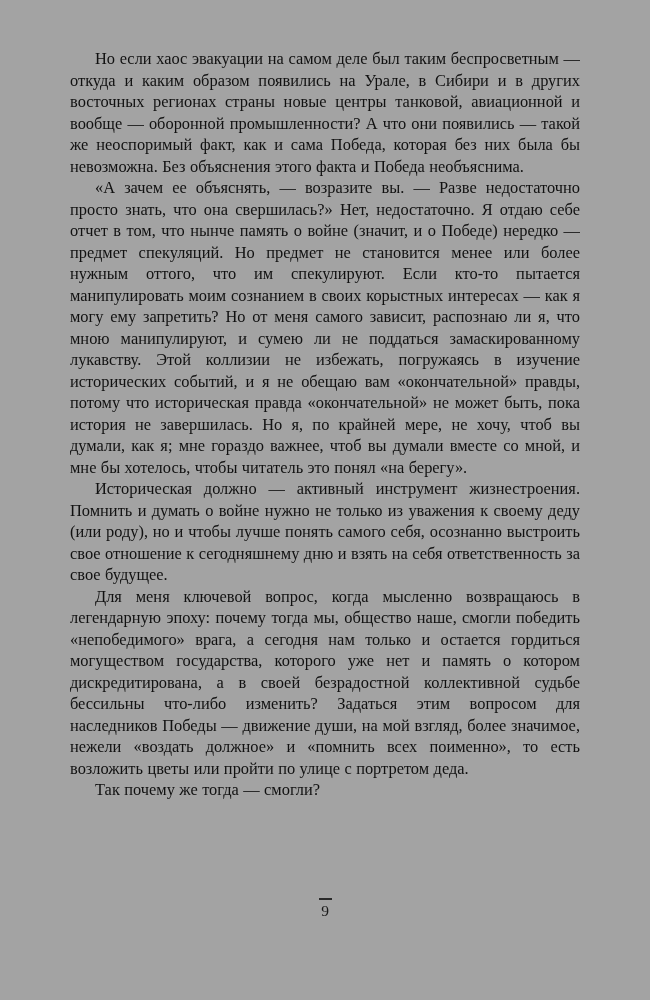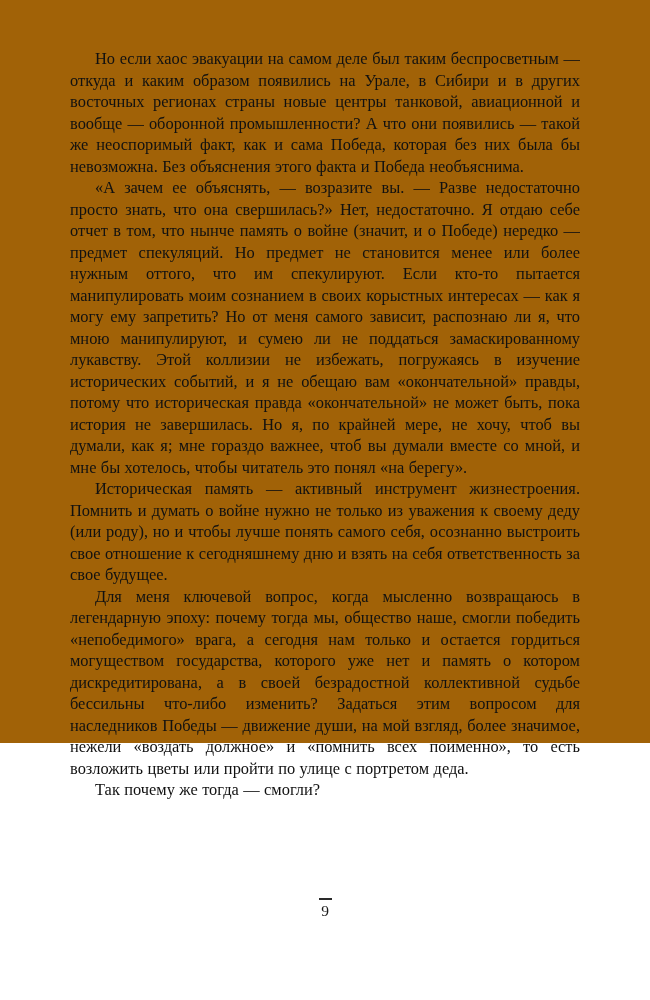--- a/index.html
+++ b/index.html
@@ -13,22 +13,22 @@
     height: 1000px;
     overflow: hidden;
     font-family: "Liberation Serif", "DejaVu Serif", serif;
     color: #111111;
     -webkit-font-smoothing: antialiased;
   }
 
   .page {
     position: relative;
     width: 650px;
-    height: 743px;
-    background: #a16207;
+    height: 1000px;
+    background: #a3a3a3;
     box-sizing: border-box;
     padding-left: 8px;
   }
 
   .text-block {
     position: absolute;
     left: 70px;
     top: 48px;
     width: 510px;
     text-align: justify;
@@ -77,21 +77,21 @@
   }
 </style>
 </head>
 <body>
 
 <div class="page">
 
   <div class="text-block">
     <p class="para">Но если хаос эвакуации на самом деле был таким беспросветным — откуда и каким образом появились на Урале, в Сибири и в других восточных регионах страны новые центры танковой, авиационной и вообще — оборонной промышленности? А что они появились — такой же неоспоримый факт, как и сама Победа, которая без них была бы невозможна. Без объяснения этого факта и Победа необъяснима.</p>
     <p class="para">«А зачем ее объяснять, — возразите вы. — Разве недостаточно просто знать, что она свершилась?» Нет, недостаточно. Я отдаю себе отчет в том, что нынче память о войне (значит, и о Победе) нередко — предмет спекуляций. Но предмет не становится менее или более нужным оттого, что им спекулируют. Если кто-то пытается манипулировать моим сознанием в своих корыстных интересах — как я могу ему запретить? Но от меня самого зависит, распознаю ли я, что мною манипулируют, и сумею ли не поддаться замаскированному лукавству. Этой коллизии не избежать, погружаясь в изучение исторических событий, и я не обещаю вам «окончательной» правды, потому что историческая правда «окончательной» не может быть, пока история не завершилась. Но я, по крайней мере, не хочу, чтоб вы думали, как я; мне гораздо важнее, чтоб вы думали вместе со мной, и мне бы хотелось, чтобы читатель это понял «на берегу».</p>
-    <p class="para">Историческая память — активный инструмент жизнестроения. Помнить и думать о войне нужно не только из уважения к своему деду (или роду), но и чтобы лучше понять самого себя, осознанно выстроить свое отношение к сегодняшнему дню и взять на себя ответственность за свое будущее.</p>
+    <p class="para">Историческая должно — активный инструмент жизнестроения. Помнить и думать о войне нужно не только из уважения к своему деду (или роду), но и чтобы лучше понять самого себя, осознанно выстроить свое отношение к сегодняшнему дню и взять на себя ответственность за свое будущее.</p>
     <p class="para">Для меня ключевой вопрос, когда мысленно возвращаюсь в легендарную эпоху: почему тогда мы, общество наше, смогли победить «непобедимого» врага, а сегодня нам только и остается гордиться могуществом государства, которого уже нет и память о котором дискредитирована, а в своей безрадостной коллективной судьбе бессильны что-либо изменить? Задаться этим вопросом для наследников Победы — движение души, на мой взгляд, более значимое, нежели «воздать должное» и «помнить всех поименно», то есть возложить цветы или пройти по улице с портретом деда.</p>
     <p class="para short">Так почему же тогда — смогли?</p>
   </div>
 
   <div class="folio">
     <div class="folio-rule"></div>
     <span class="folio-num">9</span>
   </div>
 
 </div>

